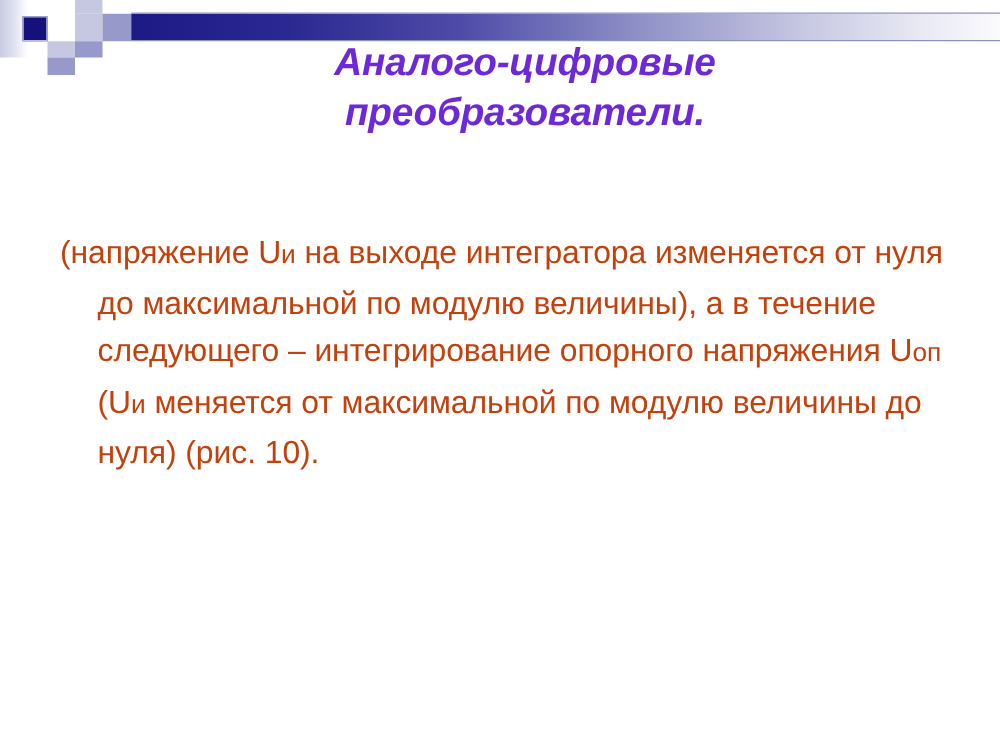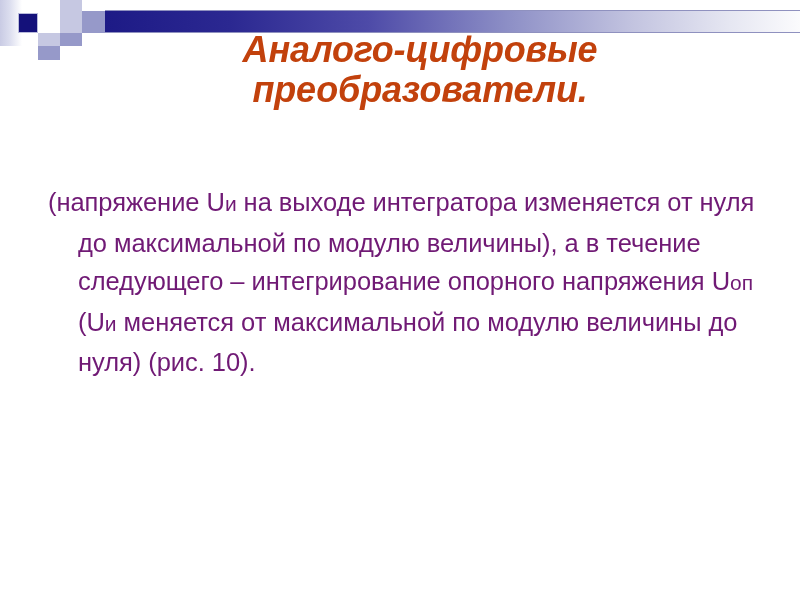--- a/index.html
+++ b/index.html
@@ -98,37 +98,37 @@
     box-sizing: border-box;
   }
 
   
   #title {
     position: absolute;
     left: 120px;
     top: 30px;
     width: 600px;
     text-align: center;
-    color: #c2410c;
+    color: #6d28d9;
     font-family: "Liberation Sans", sans-serif;
-    font-size: 36px;
+    font-size: 31px;
     font-weight: bold;
     font-style: italic;
     line-height: 40px;
     letter-spacing: -0.2px;
     white-space: pre-line;
   }
 
   
   #body-text {
     position: absolute;
     left: 48px;
     top: 183px;
     width: 700px;
-    color: #701a75;
+    color: #c2410c;
     font-family: "Liberation Sans", sans-serif;
     font-size: 25.5px;
     font-weight: normal;
     line-height: 38.5px;
     text-indent: 0;
     padding-left: 30px;
     text-indent: -30px;
     letter-spacing: -0.05px;
   }
 

